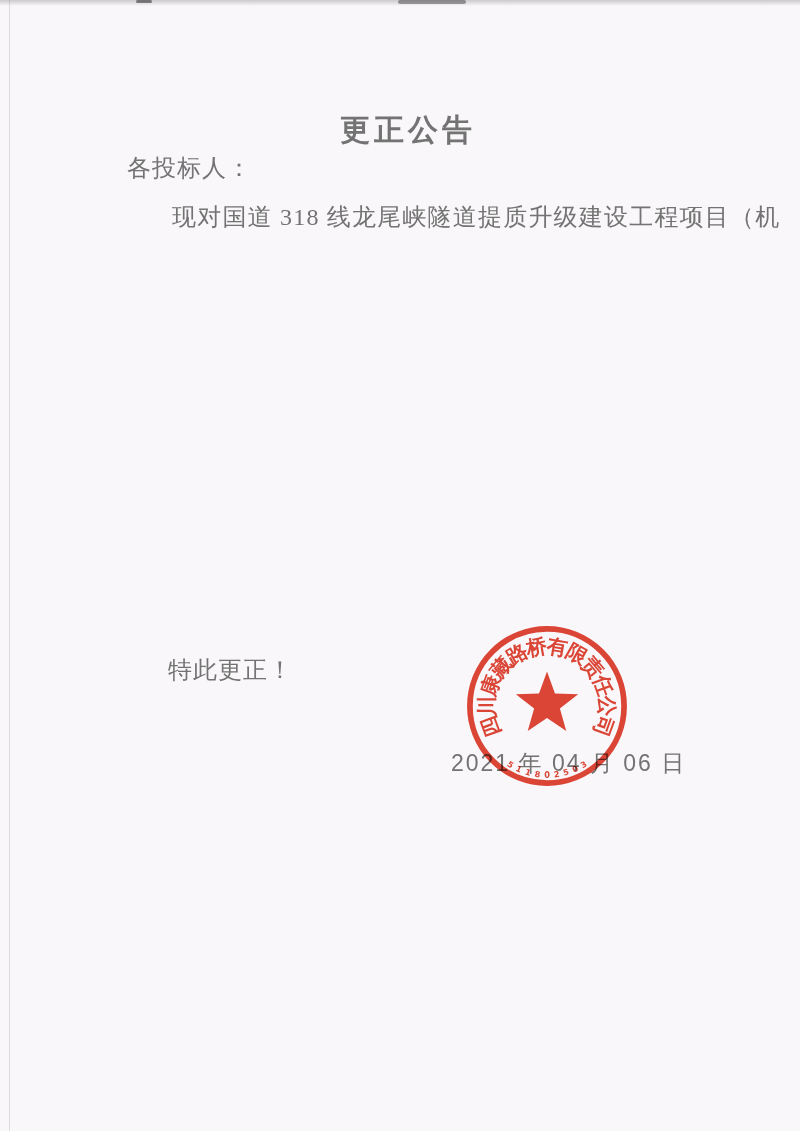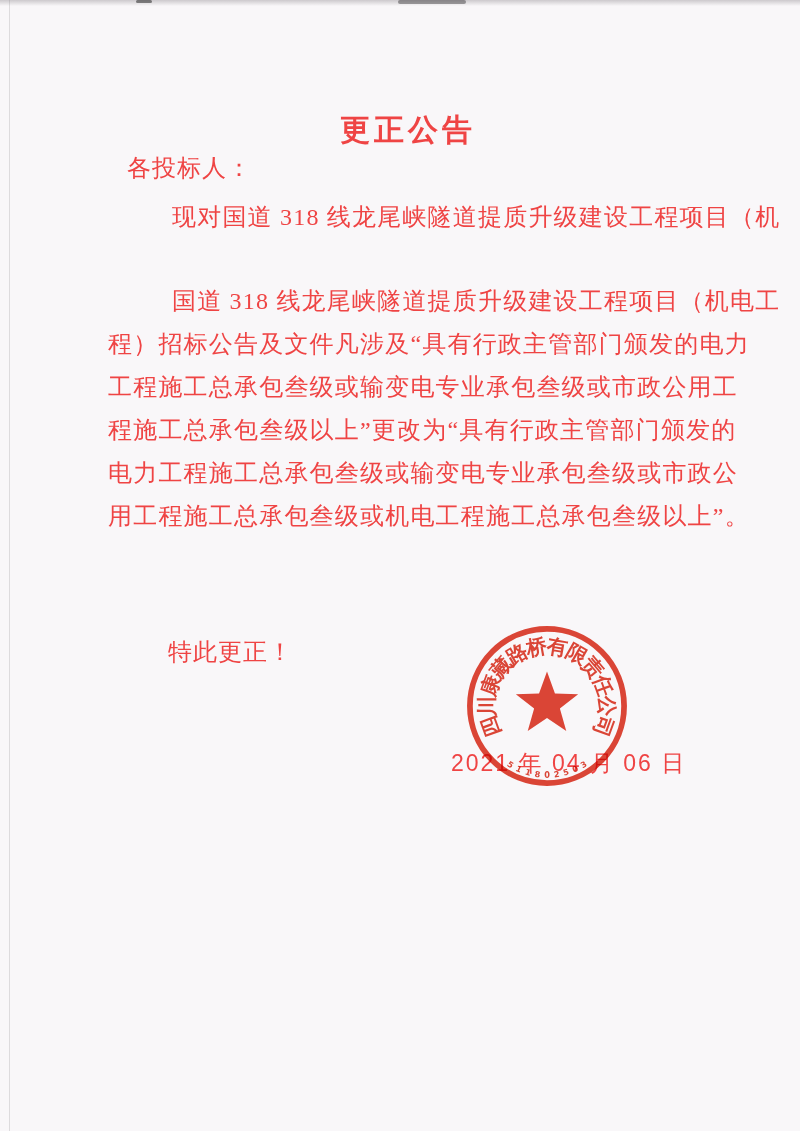--- a/index.html
+++ b/index.html
@@ -8,21 +8,21 @@
     background: #e8e6e8;
   }
   .page {
     position: relative;
     width: 800px;
     height: 1131px;
     margin: 0 auto;
     background: #f9f7f9;
     overflow: hidden;
     font-family: "Liberation Serif", "DejaVu Serif", serif;
-    color: #ef4444;
+    color: #737373;
   }
   
   .scan-edge-top {
     position: absolute;
     left: 0; top: 0;
     width: 100%; height: 6px;
     background: linear-gradient(to bottom, rgba(150,145,150,0.45), rgba(150,145,150,0));
   }
   .scan-edge-left {
     position: absolute;
@@ -66,21 +66,21 @@
     font-size: 24px;
     line-height: 43px;
     letter-spacing: 1.2px;
   }
   .para-1 { top: 196px; }
   .para-2 { top: 280px; }
   .para .line { white-space: nowrap; }
   .para .line.indent { padding-left: 64px; text-align: center; }
   .closing {
     position: absolute;
-    left: 168px; top: 636px;
+    left: 168px; top: 654px;
     font-size: 24px;
     letter-spacing: 1px;
   }
   .company-line {
     position: absolute;
     left: 417px; top: 703px;
     font-size: 23px;
     letter-spacing: 0.5px;
     white-space: nowrap;
   }
@@ -126,28 +126,20 @@
   <div class="scan-mark-2"></div>
 
   <div class="doc-title">更正公告</div>
 
   <div class="salutation">各投标人：</div>
 
   <div class="para para-1">
     <div class="line indent">现对国道 318 线龙尾峡隧道提质升级建设工程项目（机</div>
   </div>
 
-  <div class="para para-2">
-    <div class="line indent">国道 318 线龙尾峡隧道提质升级建设工程项目（机电工</div>
-    <div class="line">程）招标公告及文件凡涉及“具有行政主管部门颁发的电力</div>
-    <div class="line">工程施工总承包叁级或输变电专业承包叁级或市政公用工</div>
-    <div class="line">程施工总承包叁级以上”更改为“具有行政主管部门颁发的</div>
-    <div class="line">电力工程施工总承包叁级或输变电专业承包叁级或市政公</div>
-    <div class="line">用工程施工总承包叁级或机电工程施工总承包叁级以上”。</div>
-  </div>
 
   <div class="closing">特此更正！</div>
 
 
   <div class="date-line">2021 年 04 月 06 日</div>
 
   <div class="seal">
     <svg viewBox="0 0 200 200" xmlns="http://www.w3.org/2000/svg">
       <circle class="seal-stroke" cx="100" cy="100" r="94" fill="none" stroke-width="7" stroke="#de3726"></circle>
       <path class="seal-fill" d="M100,58 L109.7,84.7 L138,85.6 L115.7,103.1 L123.5,130.4 L100,114.5 L76.5,130.4 L84.3,103.1 L62,85.6 L90.3,84.7 Z" fill="#de3726"></path>

